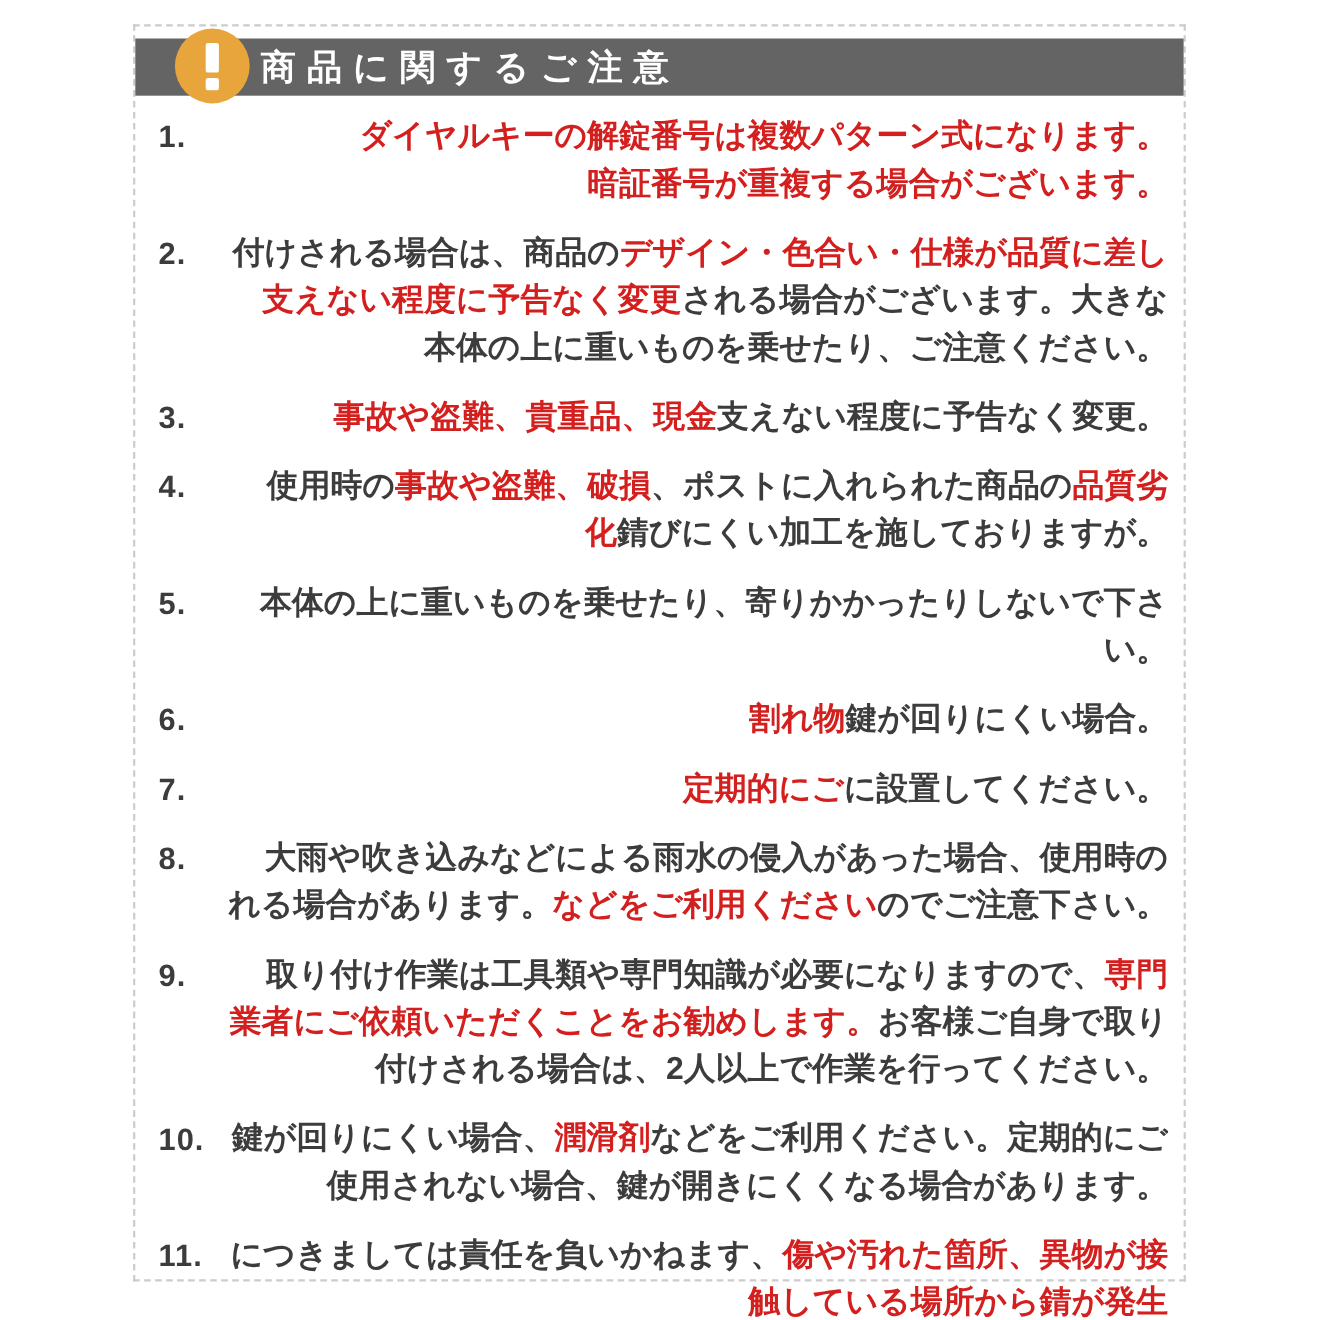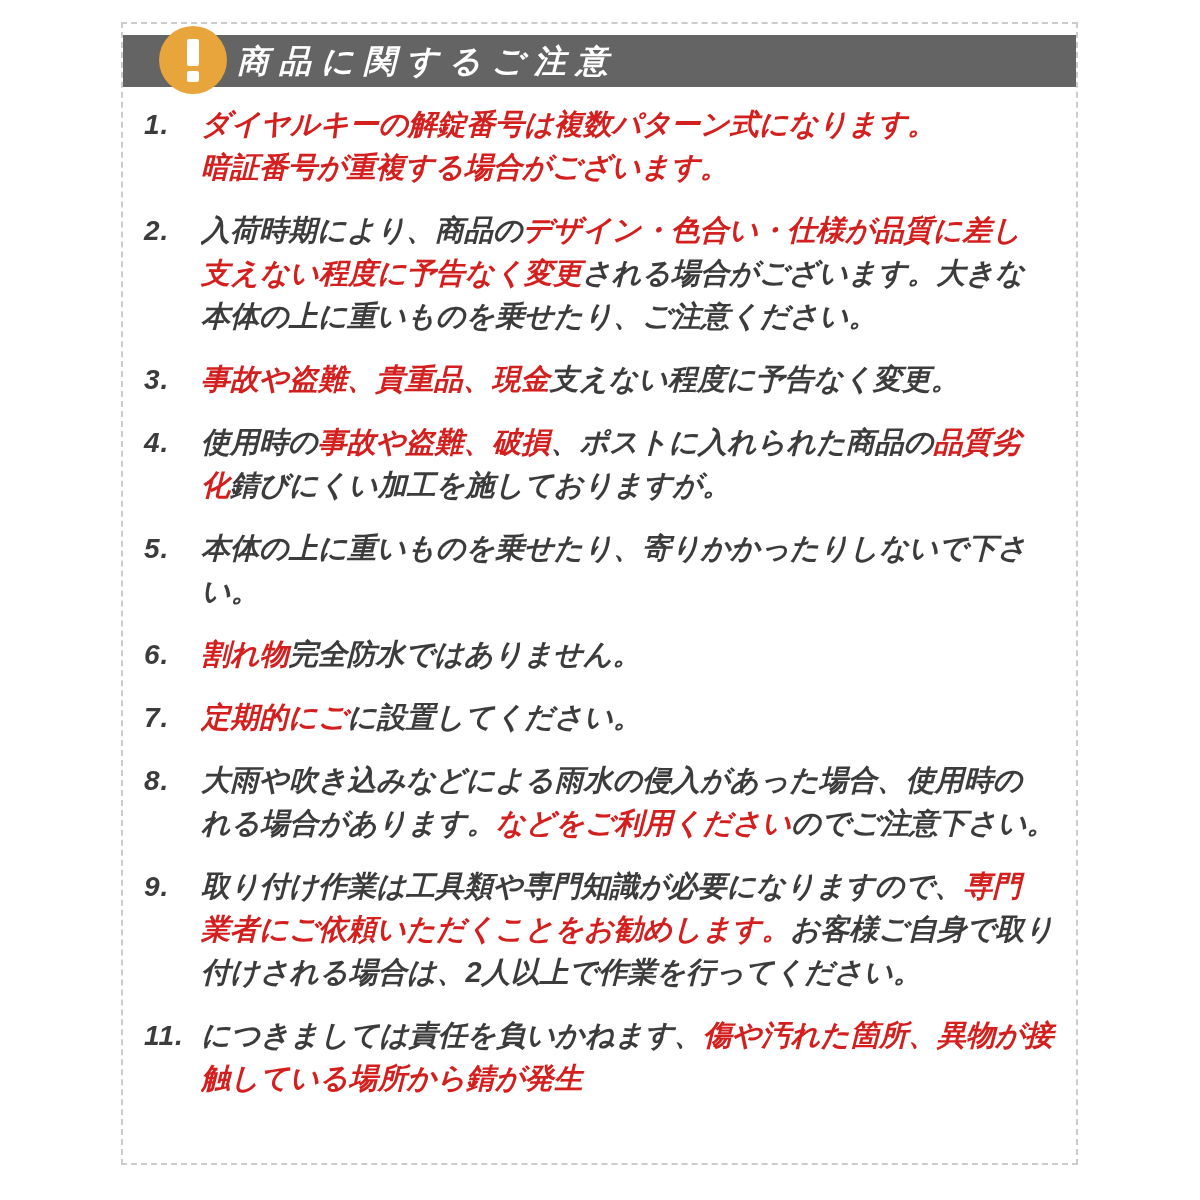--- a/index.html
+++ b/index.html
@@ -7,21 +7,20 @@
     padding: 0;
     background: #ffffff;
     font-family: "Liberation Sans", "DejaVu Sans", sans-serif;
   }
   .canvas {
     position: relative;
     width: 1104px;
     height: 1200px;
     background: #ffffff;
     overflow: hidden;
-    font-style: italic;
   }
   .panel {
     position: absolute;
     left: 121px;
     top: 22px;
     width: 957px;
     height: 1143px;
     border: 2px dashed var(--border-color, #cccccc);
     box-sizing: border-box;
     background: #ffffff;
@@ -86,20 +85,21 @@
     flex: 0 0 57px;
     font-size: 28px;
     font-weight: bold;
     color: var(--text-black, #3c3c3c);
     letter-spacing: 1px;
   }
   .notice-item .txt {
     flex: 1;
     white-space: pre-wrap;
     overflow: hidden;
+    text-align: right;
   }
   .seg { color: var(--text-black, #3c3c3c); }
   .seg.red { color: var(--text-red, #d3201f); }
 </style>
 </head>
 <body>
 
 <div class="canvas">
   <div class="panel">
     <div class="header-bar">
@@ -110,56 +110,61 @@
       <h1 class="title">商品に関するご注意</h1>
     </div>
     <div class="notice-list">
         <div class="notice-item">
           <span class="num">1.</span>
           <div class="txt"><span class="seg red">ダイヤルキーの解錠番号は複数パターン式になります。
 暗証番号が重複する場合がございます。</span></div>
         </div>
         <div class="notice-item">
           <span class="num">2.</span>
-          <div class="txt"><span class="seg">入荷時期により、商品の</span><span class="seg red">デザイン・色合い・仕様が品質に差し
+          <div class="txt"><span class="seg">付けされる場合は、商品の</span><span class="seg red">デザイン・色合い・仕様が品質に差し
 支えない程度に予告なく変更</span><span class="seg">される場合がございます。大きな
 本体の上に重いものを乗せたり、ご注意ください。</span></div>
         </div>
         <div class="notice-item">
           <span class="num">3.</span>
           <div class="txt"><span class="seg red">事故や盗難、貴重品、現金</span><span class="seg">支えない程度に予告なく変更。</span></div>
         </div>
         <div class="notice-item">
           <span class="num">4.</span>
           <div class="txt"><span class="seg">使用時の</span><span class="seg red">事故や盗難、破損</span><span class="seg">、ポストに入れられた商品の</span><span class="seg red">品質劣
 化</span><span class="seg">錆びにくい加工を施しておりますが。</span></div>
         </div>
         <div class="notice-item">
           <span class="num">5.</span>
           <div class="txt"><span class="seg">本体の上に重いものを乗せたり、寄りかかったりしないで下さい。</span></div>
         </div>
         <div class="notice-item">
           <span class="num">6.</span>
-          <div class="txt"><span class="seg red">割れ物</span><span class="seg">完全防水ではありません。</span></div>
+          <div class="txt"><span class="seg red">割れ物</span><span class="seg">鍵が回りにくい場合。</span></div>
         </div>
         <div class="notice-item">
           <span class="num">7.</span>
           <div class="txt"><span class="seg red">定期的にご</span><span class="seg">に設置してください。</span></div>
         </div>
         <div class="notice-item">
           <span class="num">8.</span>
           <div class="txt"><span class="seg">大雨や吹き込みなどによる雨水の侵入があった場合、使用時の
 れる場合があります。</span><span class="seg red">などをご利用ください</span><span class="seg">のでご注意下さい。</span></div>
         </div>
         <div class="notice-item">
           <span class="num">9.</span>
           <div class="txt"><span class="seg">取り付け作業は工具類や専門知識が必要になりますので、</span><span class="seg red">専門
 業者にご依頼いただくことをお勧めします。</span><span class="seg">お客様ご自身で取り
 付けされる場合は、2人以上で作業を行ってください。</span></div>
         </div>
         <div class="notice-item">
+          <span class="num">10.</span>
+          <div class="txt"><span class="seg">鍵が回りにくい場合、</span><span class="seg red">潤滑剤</span><span class="seg">などをご利用ください。定期的にご
+使用されない場合、鍵が開きにくくなる場合があります。</span></div>
+        </div>
+        <div class="notice-item">
           <span class="num">11.</span>
           <div class="txt"><span class="seg">につきましては責任を負いかねます、</span><span class="seg red">傷や汚れた箇所、異物が接
 触している場所から錆が発生</span></div>
         </div>
       </div>
   </div>
 </div>
 
 </body></html>

